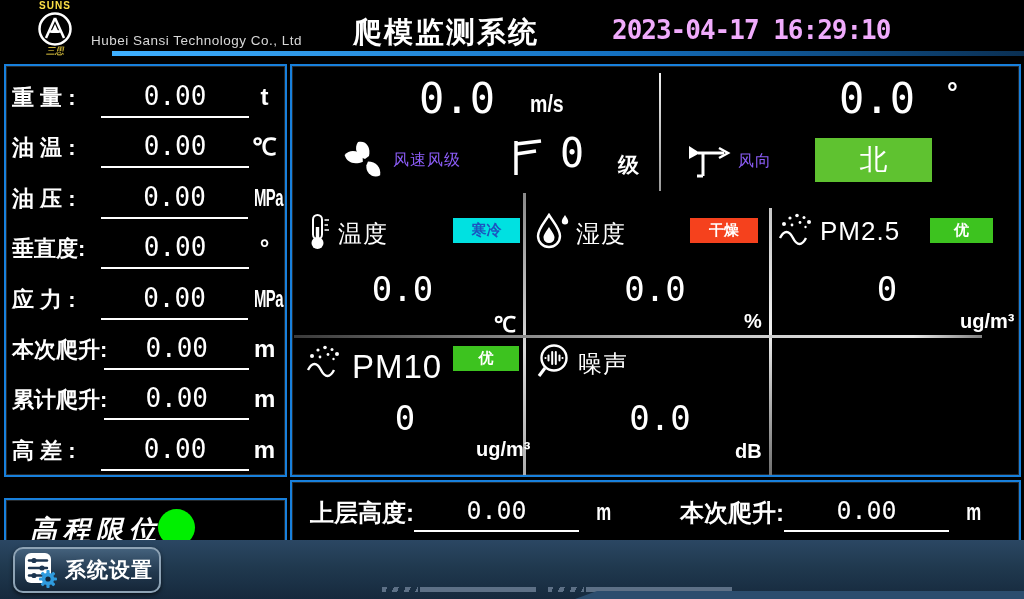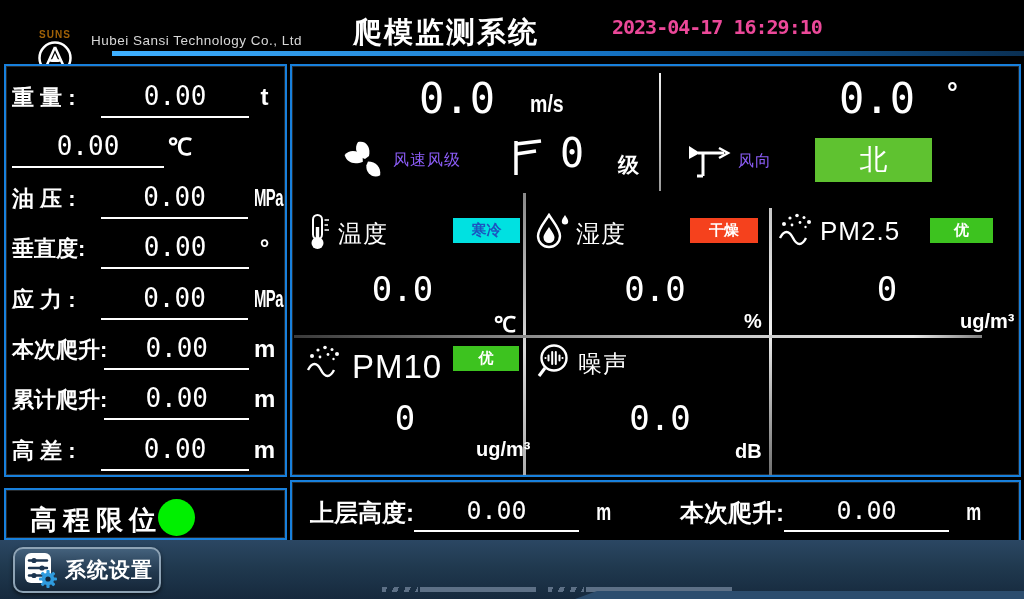--- a/index.html
+++ b/index.html
@@ -3,37 +3,37 @@
 <meta charset="utf-8">
 <style>
   * { margin:0; padding:0; box-sizing:border-box; }
   html,body { width:1024px; height:599px; background:#000; overflow:hidden;
               font-family:"Liberation Sans", sans-serif; }
   .abs { position:absolute; }
   #stage { position:relative; width:1024px; height:599px; background:#000; }
 
   
   #header { position:absolute; left:0; top:0; width:1024px; height:62px; background:#000; }
-  #logo-block { position:absolute; left:24px; top:1px; width:62px; text-align:center; color:#a16207;margin-top:29px; }
+  #logo-block { position:absolute; left:24px; top:1px; width:62px; text-align:center; color:#fde047; }
   #logo-suns { font-size:10px; font-weight:bold; letter-spacing:1px; line-height:10px; }
   #logo-sansi { font-size:9px; line-height:9px;font-style:italic; }
   #company-cn { position:absolute; left:90px; top:6px; color:#fff; font-size:21px; font-weight:bold; letter-spacing:1.5px; }
   #company-en { position:absolute; left:91px; top:33px; color:#d8d8d8; font-size:13.5px; letter-spacing:0.5px; }
   #app-title { position:absolute; left:353px; top:13px; color:#fff; font-size:29px; font-weight:bold; letter-spacing:2px; }
-  #datetime { position:absolute; left:612px; top:15px; color:#ec4899; font-size:20px; font-weight:bold;
+  #datetime { position:absolute; left:612px; top:15px; color:#f0abfc; font-size:26px; font-weight:bold;
               font-family:"DejaVu Sans Mono", monospace; letter-spacing:-1px; }
   #header-line { position:absolute; left:112px; top:51px; width:912px; height:5px;
                  background:linear-gradient(to right,#3fb0ff,#1470c0 55%,#0a2f52); }
 
   
   .panel { position:absolute; background:#000; border:2px solid #1880DC;
            box-shadow: inset 0 0 0 1px rgba(200,220,240,0.18); }
   #sidebar   { left:4px;  top:64px;  width:283px; height:413px; }
   #main      { left:290px; top:64px; width:731px; height:413px; }
-  #limit-box { left:4px;  top:488px; width:283px; height:52px; }
+  #limit-box { left:4px;  top:498px; width:283px; height:52px;font-style:italic; }
   #height-box{ left:290px; top:480px; width:731px; height:68px; }
 
   
   .m-row { position:absolute; left:6px; width:268px; height:46px; display:flex; align-items:flex-end; }
   .m-label { width:92px; color:#fff; font-size:22px; font-weight:bold; white-space:nowrap; line-height:40px; }
   .m-line { width:152px; border-bottom:2px solid #fff; text-align:center; }
   .m-value { color:#fff; font-size:26px; font-family:"DejaVu Sans Mono", monospace; line-height:40px; }
   .m-unit { width:32px; text-align:center; color:#fff; font-size:24px; font-weight:bold; line-height:42px; }
   .unit-squeeze { transform:scaleX(0.62); transform-origin:center bottom; letter-spacing:-1px; }
 
@@ -111,20 +111,21 @@
     <div id="header-line"></div>
   </div>
 
   <div id="sidebar" class="panel">
     <div class="m-row" style="top:6px">
       <span class="m-label">重 量 :</span>
       <span class="m-line"><span class="m-value">0.00</span></span>
       <span class="m-unit">t</span>
     </div>
     <div class="m-row" style="top:56px">
+      <span class="m-label">油 温 :</span>
       <span class="m-line"><span class="m-value">0.00</span></span>
       <span class="m-unit">℃</span>
     </div>
     <div class="m-row" style="top:107px">
       <span class="m-label">油 压 :</span>
       <span class="m-line"><span class="m-value">0.00</span></span>
       <span class="m-unit unit-squeeze">MPa</span>
     </div>
     <div class="m-row" style="top:157px">
       <span class="m-label">垂直度:</span>

